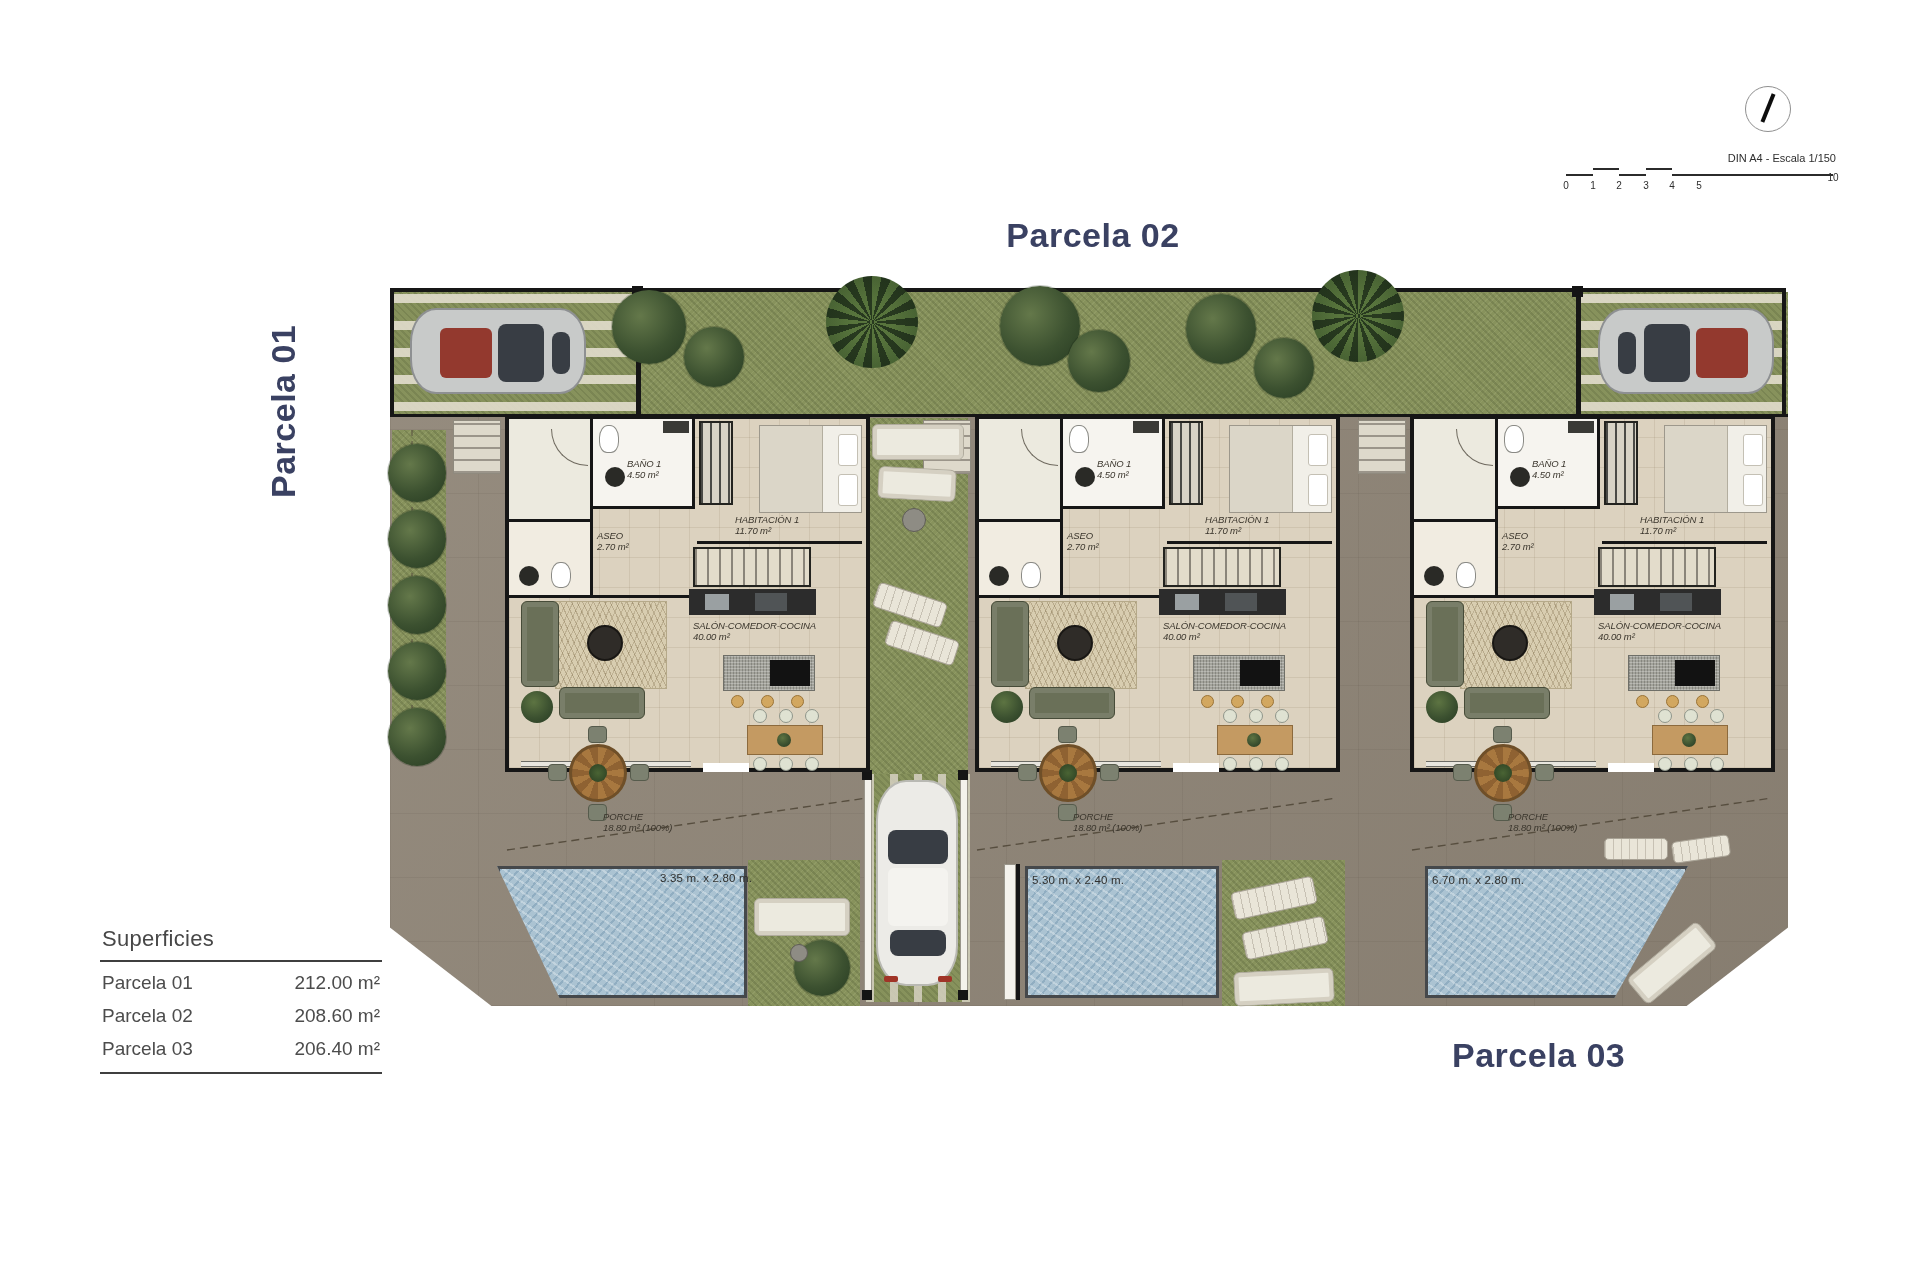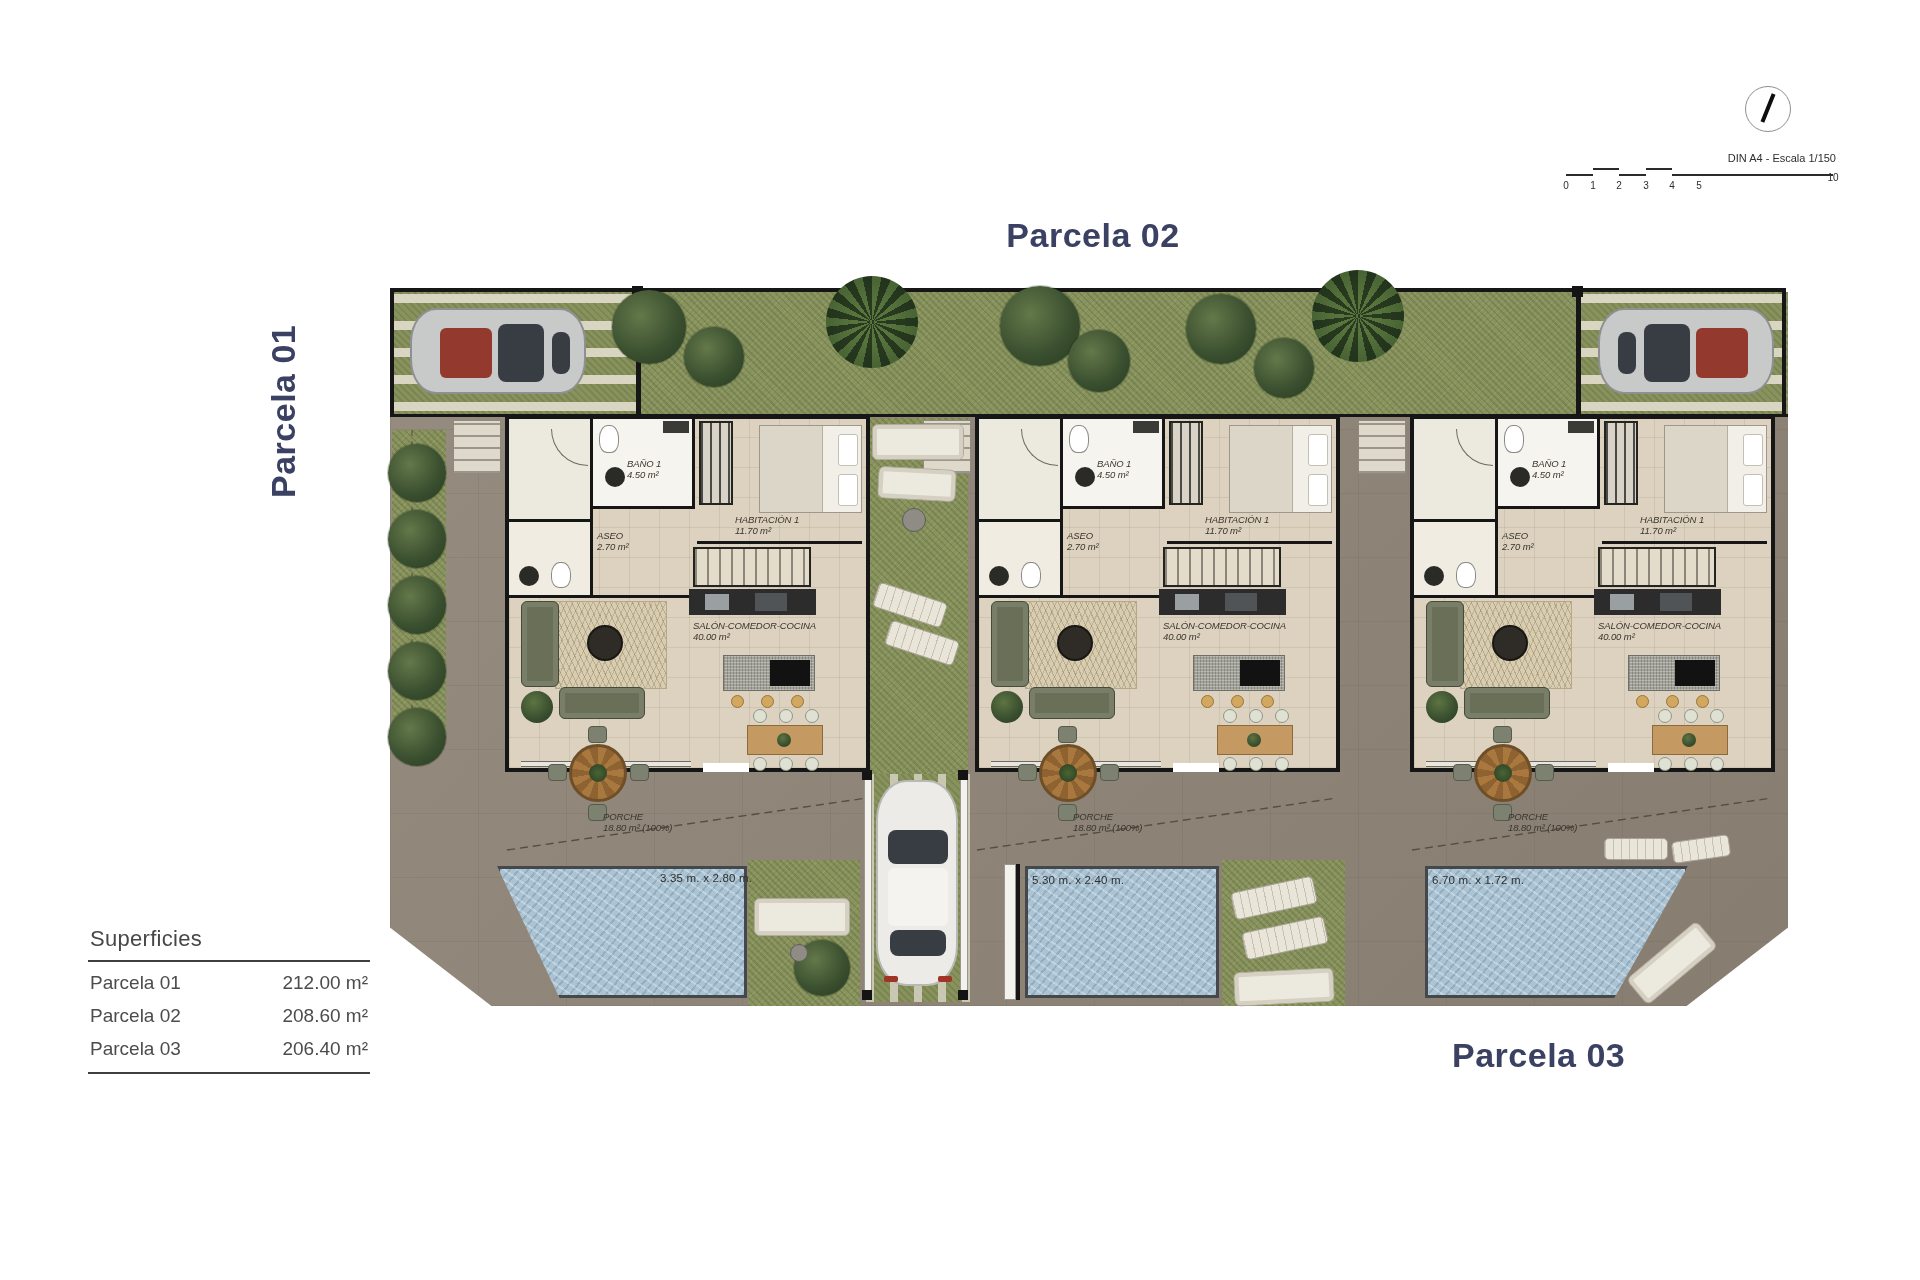--- a/index.html
+++ b/index.html
@@ -91,21 +91,21 @@
   .carred{background:#93392e;border-radius:6px;}
   .carroof{background:#f4f3ef;border-radius:6px;}
   .taillight{background:#a03427;border-radius:2px;}
   
   .rlabel{position:absolute;font-size:9.5px;line-height:1.15;color:#3a352c;white-space:nowrap;letter-spacing:-0.1px;font-style:italic;}
   .rlabel span{display:block;}
   .pool-label{position:absolute;font-size:11.5px;color:#30302e;letter-spacing:0.2px;}
   .ptitle{position:absolute;font-size:34px;font-weight:bold;color:#3a4162;letter-spacing:0.5px;}
   .vertical-title{transform:rotate(-90deg);transform-origin:0 0;width:220px;}
   
-  .legend{position:absolute;left:88px;top:926px;width:282px;color:#4c4c4c;}
+  .legend{position:absolute;left:100px;top:926px;width:282px;color:#4c4c4c;}
   .legend h3{margin:0 0 8px 2px;font-size:22px;font-weight:normal;letter-spacing:0.3px;color:#474747;}
   .legend .rule{border-top:2.5px solid #3f3f3f;}
   .legend .rows{padding:10px 2px 12px 2px;}
   .legend .row{display:flex;justify-content:space-between;font-size:19px;margin:0 0 11px 0;}
   .legend .row:last-child{margin-bottom:0;}
   
   .ncircle{position:absolute;width:46px;height:46px;border:1.5px solid #8f8f8f;border-radius:50%;box-sizing:border-box;}
   .needle{width:4px;height:30px;background:#0d0d0d;margin:6px auto 0;transform:rotate(22deg);}
   .scale-caption{position:absolute;font-size:11px;color:#2e2e2e;width:220px;text-align:right;}
   .sbar{position:absolute;display:flex;height:8px;}
@@ -432,21 +432,21 @@
   <div class="abs carbody-w" style="left:876px;top:780px;width:82px;height:206px">
     <div class="abs carglass" style="left:10px;top:48px;width:60px;height:34px"></div>
     <div class="abs carroof" style="left:10px;top:86px;width:60px;height:58px"></div>
     <div class="abs carglass" style="left:12px;top:148px;width:56px;height:26px"></div>
     <div class="abs taillight" style="left:6px;top:194px;width:14px;height:6px"></div>
     <div class="abs taillight" style="left:60px;top:194px;width:14px;height:6px"></div>
   </div>
 
   <div class="pool-label" style="left:660px;top:872px">3.35 m. x 2.80 m.</div>
   <div class="pool-label" style="left:1032px;top:874px">5.30 m. x 2.40 m.</div>
-  <div class="pool-label" style="left:1432px;top:874px">6.70 m. x 1.72 m.</div>
+  <div class="pool-label" style="left:1432px;top:874px">6.70 m. x 2.80 m.</div>
 
   <div class="ptitle" style="left:968px;top:216px;width:250px;text-align:center">Parcela 02</div>
   <div class="ptitle vertical-title" style="left:264px;top:498px">Parcela 01</div>
   <div class="ptitle" style="left:1452px;top:1036px">Parcela 03</div>
 
   <div class="legend">
     <h3>Superficies</h3>
     <div class="rule"></div>
     <div class="rows">
       <div class="row">

